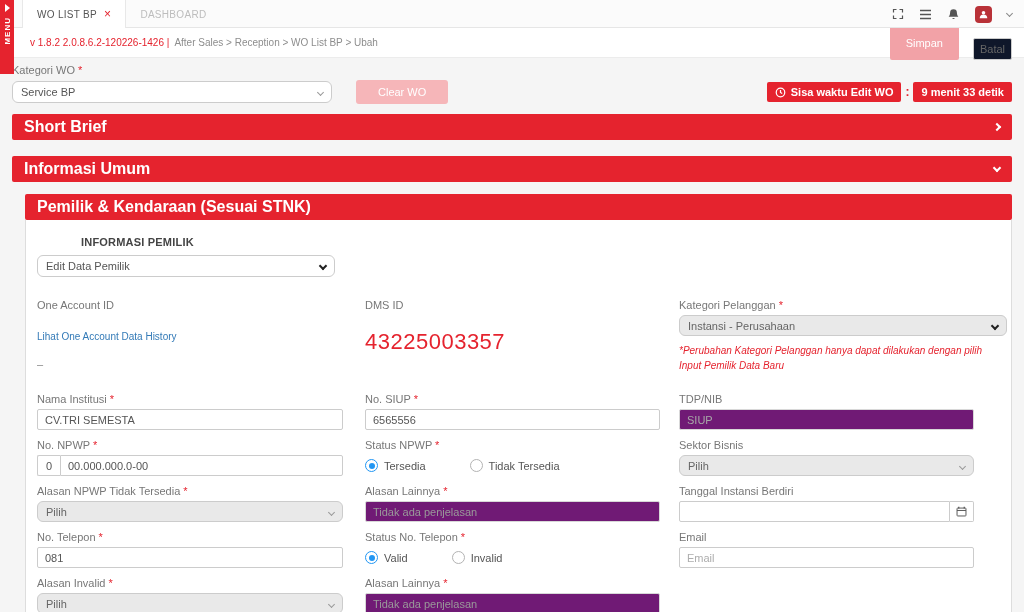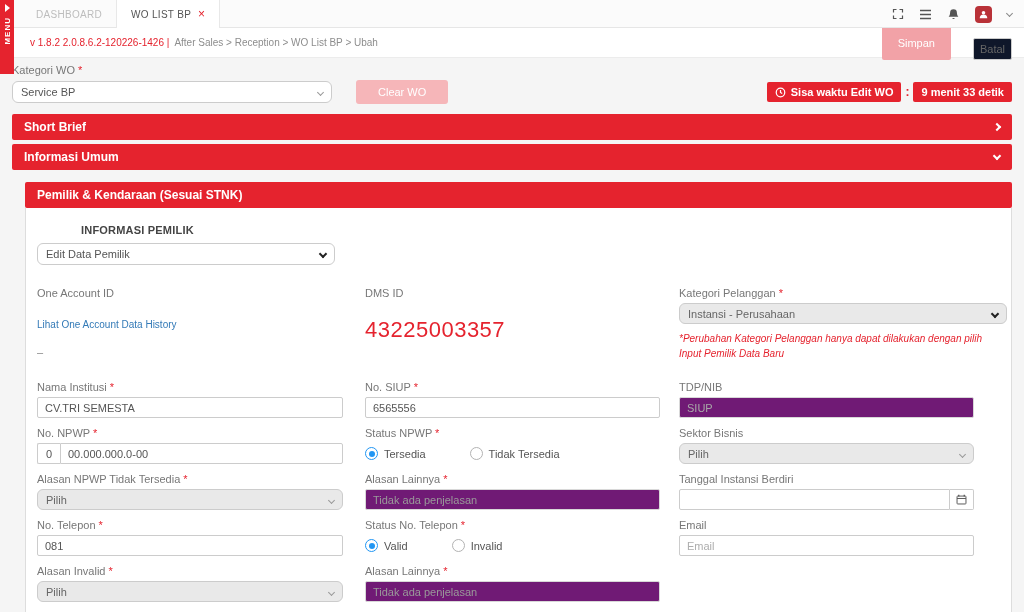--- a/index.html
+++ b/index.html
@@ -26,21 +26,21 @@
   .chev { display:inline-block; width:6px; height:6px; border-right:2px solid #fff; border-bottom:2px solid #fff; }
   .chev.right { transform:rotate(-45deg); }
   .chev.down  { transform:rotate(45deg); margin-top:-3px; }
   .chev.gray  { border-color:#888; border-width:1.5px; width:5px; height:5px; transform:rotate(45deg); margin-top:-2px; }
 
   
   .crumbbar { height:30px; background:#fff; border-bottom:1px solid #ececec; display:flex;
     align-items:center; padding:0 12px 0 30px; }
   .ver { color:#e5232e; font-size:10px; margin-right:5px; }
   .path { color:#8d8d8d; font-size:10px; }
-  .crumb-actions { margin-left:auto; display:flex; gap:22px; }
+  .crumb-actions { margin-left:auto; display:flex; gap:14px; }
   .btn { font-family:inherit; font-size:11px; border-radius:2px; cursor:pointer; }
   .btn-simpan { background:#f2a2a7; color:#fff; border:none; padding:5px 16px; cursor:default; }
   .btn-batal  { background:#0f172a; color:#666; border:1px solid #ccc; padding:4px 6px;margin-top:13px; }
 
   
   .content { padding:6px 12px 0 12px; }
   .flabel { font-size:11px; color:#777; margin-bottom:4px; }
   .req { color:#e5232e; }
 
   .worow { display:flex; align-items:center; margin-top:3px; }
@@ -73,22 +73,22 @@
 
   .radio-row { display:flex; align-items:center; height:21px; gap:6px; }
   .radio { width:13px; height:13px; border-radius:50%; border:1px solid #b3b3b3; background:#fff;
     display:inline-block; position:relative; cursor:pointer; flex:none; }
   .radio.on { border-color:#2196f3; }
   .radio.on::after { content:""; position:absolute; inset:2.5px; border-radius:50%; background:#2196f3; }
   .rlabel { font-size:11px; color:#555; margin-right:38px; }
 
   
   .secbar { height:26px; background:#e5232e; border-radius:2px; display:flex; align-items:center;
-    justify-content:space-between; padding:0 12px; color:#fff; font-weight:bold; font-size:12px; cursor:pointer; }
-  .mt10 { margin-top:10px; } .mt4 { margin-top:4px; }
+    justify-content:space-between; padding:0 12px; color:#fff; font-weight:bold; font-size:16px; cursor:pointer; }
+  .mt10 { margin-top:10px; } .mt4 { margin-top:16px; }
 
   
   .pemilik-wrap { margin:12px 0 0 13px; }
   .panel { background:#fff; border:1px solid #ddd; border-top:none; height:430px; padding:16px 5px 0 11px; }
   .info-title { font-size:11px; font-weight:bold; color:#444; letter-spacing:.2px;padding-left:44px; }
   .mode-sel { width:298px; margin-top:7px;text-align:center; }
 
   .frow { display:flex; margin-bottom:9px; }
   .fc1 { width:306px; margin-right:22px; flex:none; }
   .fc2 { width:295px; margin-right:19px; flex:none; }
@@ -102,26 +102,26 @@
 </style>
 </head>
 <body>
 
 <div class="tabbar">
   <div class="menu-strip">
     <span class="menu-arrow"></span>
     <span class="menu-text">MENU</span>
   </div>
   <div class="tabs">
-    <div class="tab">
-      <span>DASHBOARD</span>
-    </div>
     <div class="tab active">
       <span>WO LIST BP</span>
       <span class="tab-close">×</span>
+    </div>
+    <div class="tab">
+      <span>DASHBOARD</span>
     </div>
   </div>
   <div class="top-icons">
     <span class="ticon">
       <svg width="12" height="12" viewBox="0 0 16 16" stroke="#555" stroke-width="1.6" fill="none">
         <path d="M6 2H2v4M10 2h4v4M2 10v4h4M14 10v4h-4"></path>
         </svg>
     </span>
     <span class="ticon">
       <svg width="13" height="11" viewBox="0 0 16 14" stroke="#555" stroke-width="2" fill="none">

